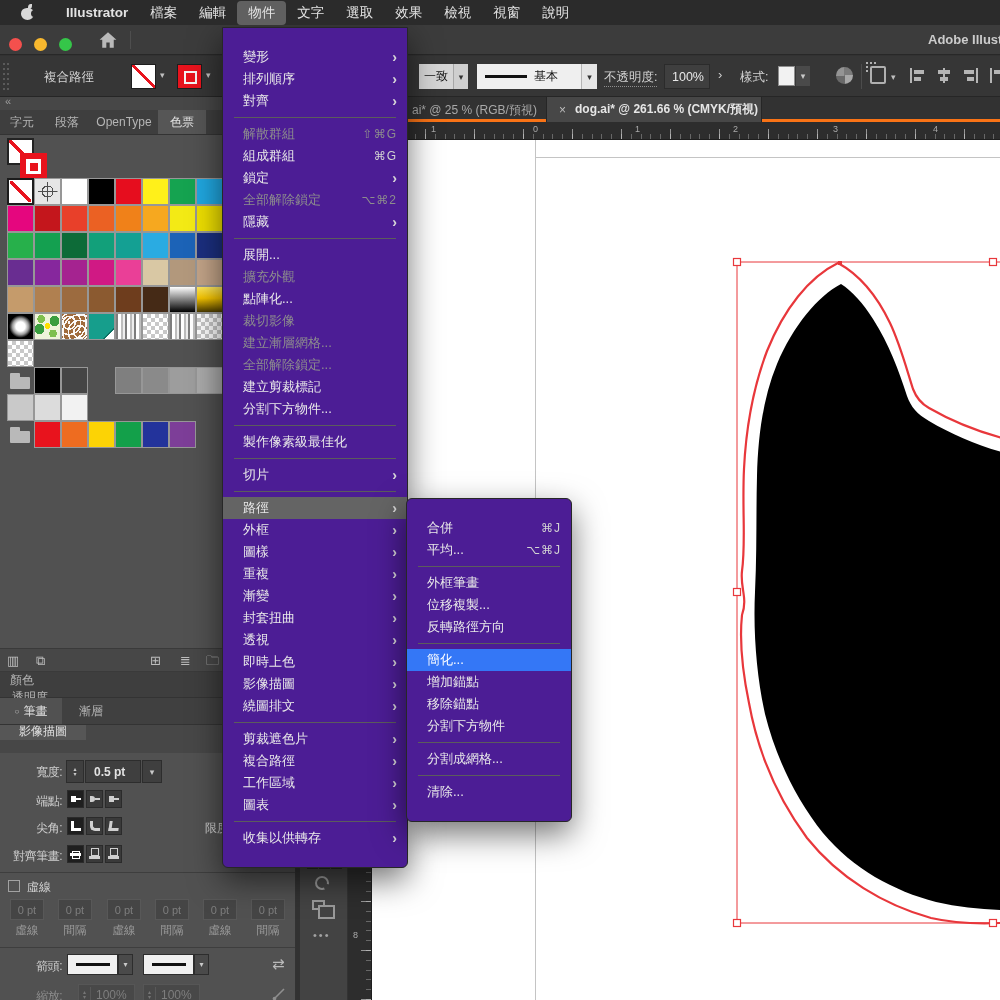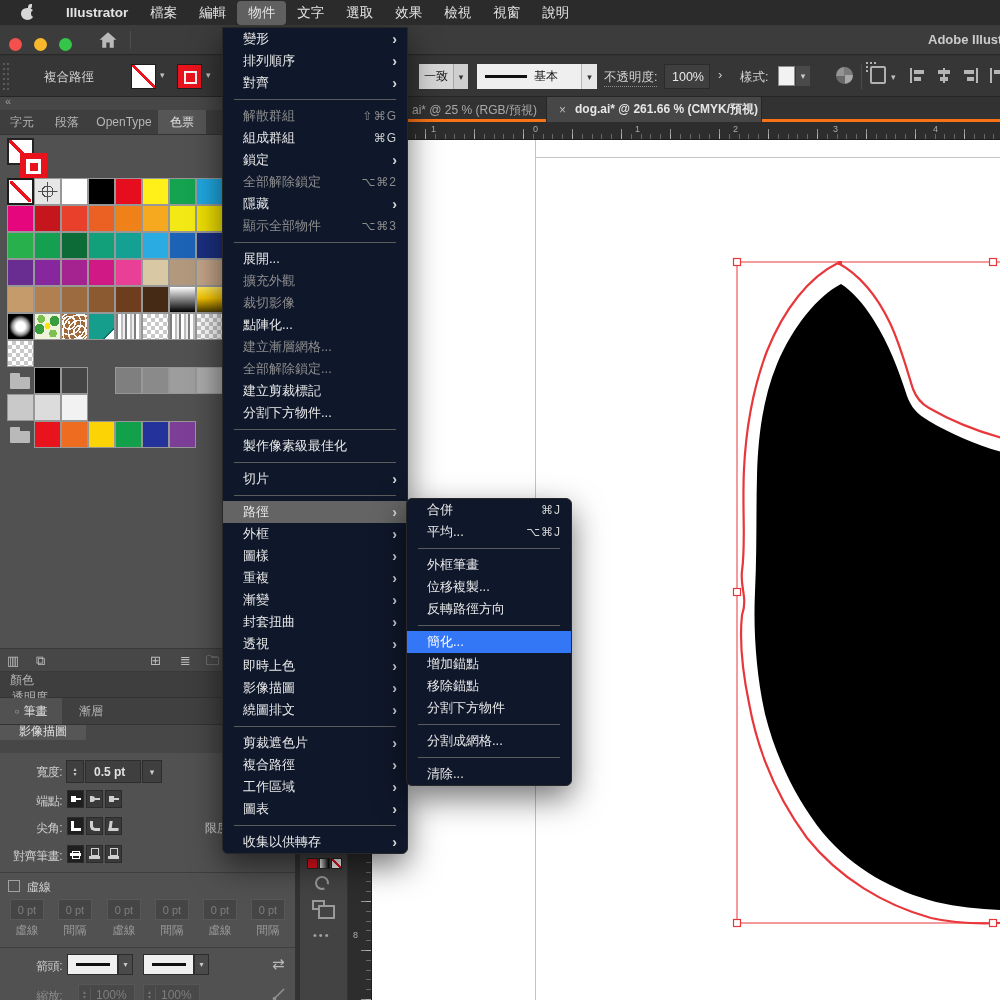--- a/index.html
+++ b/index.html
@@ -204,22 +204,22 @@
   .toolstrip{position:absolute;left:300px;top:97px;width:48px;height:903px;background:#434343;
     border-right:1px solid #333;z-index:7;}
   .ts-sw{position:absolute;top:761px;width:11px;height:11px;border:1px solid #262626;}
   .ts-circ{position:absolute;left:15px;top:779px;width:14px;height:14px;border:2px solid #9a9a9a;border-radius:50%;}
   .ts-circ::after{content:"";position:absolute;right:-3px;bottom:-2px;width:6px;height:6px;background:#434343;border-radius:50%;}
   .ts-rects{position:absolute;left:12px;top:803px;width:13px;height:10px;border:2px solid #9a9a9a;}
   .ts-rects::after{content:"";position:absolute;left:4px;top:3px;width:13px;height:10px;border:2px solid #9a9a9a;background:#434343;}
   .ts-dots{position:absolute;left:13px;top:832px;color:#a2a2a2;font-size:11px;letter-spacing:2px;}
 
   
-  .menu{position:absolute;background:#0f172a;border:1px solid #272727;box-shadow:0 12px 32px rgba(0,0,0,.55);
-    padding:0 0;z-index:30;}
+  .menu{position:absolute;background:#4c1d95;border:1px solid #272727;box-shadow:0 12px 32px rgba(0,0,0,.55);
+    padding:18px 0;z-index:30;}
   .object-menu{left:222px;top:27px;width:186px;border-radius:0 0 6px 6px;}
   .path-submenu{left:406px;top:498px;width:166px;border-radius:6px;z-index:31;}
   .mi{height:22px;display:flex;align-items:center;padding:0 10px 0 20px;font-size:13px;color:#e9e9e9;}
   .mi .lab{flex:1;white-space:nowrap;}
   .mi .sc{color:#d2d2d2;font-size:12px;letter-spacing:1px;}
   .mi .arr{color:#d8d8d8;font-size:14px;font-weight:bold;line-height:10px;}
   .mi.dis{color:#8d8d8d;}
   .mi.dis .sc{color:#8d8d8d;}
   .mi.hl-gray{background:#646464;}
   .mi.hl-blue{background:#3477f6;color:#ffffff;}
@@ -628,37 +628,33 @@
         <span class="arr">›</span>
       </div>
     <div class="mi dis">
         <span class="lab">全部解除鎖定</span>
         <span class="sc">⌥⌘2</span>
       </div>
     <div class="mi">
         <span class="lab">隱藏</span>
         <span class="arr">›</span>
       </div>
-    <div class="mi dis">
-        <span class="lab">顯示全部物件</span>
-        <span class="sc">⌥⌘3</span>
-      </div>
     <div class="msep"></div>
     <div class="mi">
         <span class="lab">展開...</span>
       </div>
     <div class="mi dis">
         <span class="lab">擴充外觀</span>
       </div>
+    <div class="mi">
+        <span class="lab">點陣化...</span>
+      </div>
     <div class="mi dis">
         <span class="lab">裁切影像</span>
       </div>
-    <div class="mi">
-        <span class="lab">點陣化...</span>
-      </div>
     <div class="mi dis">
         <span class="lab">建立漸層網格...</span>
       </div>
     <div class="mi dis">
         <span class="lab">全部解除鎖定...</span>
       </div>
     <div class="mi">
         <span class="lab">建立剪裁標記</span>
       </div>
     <div class="mi">

